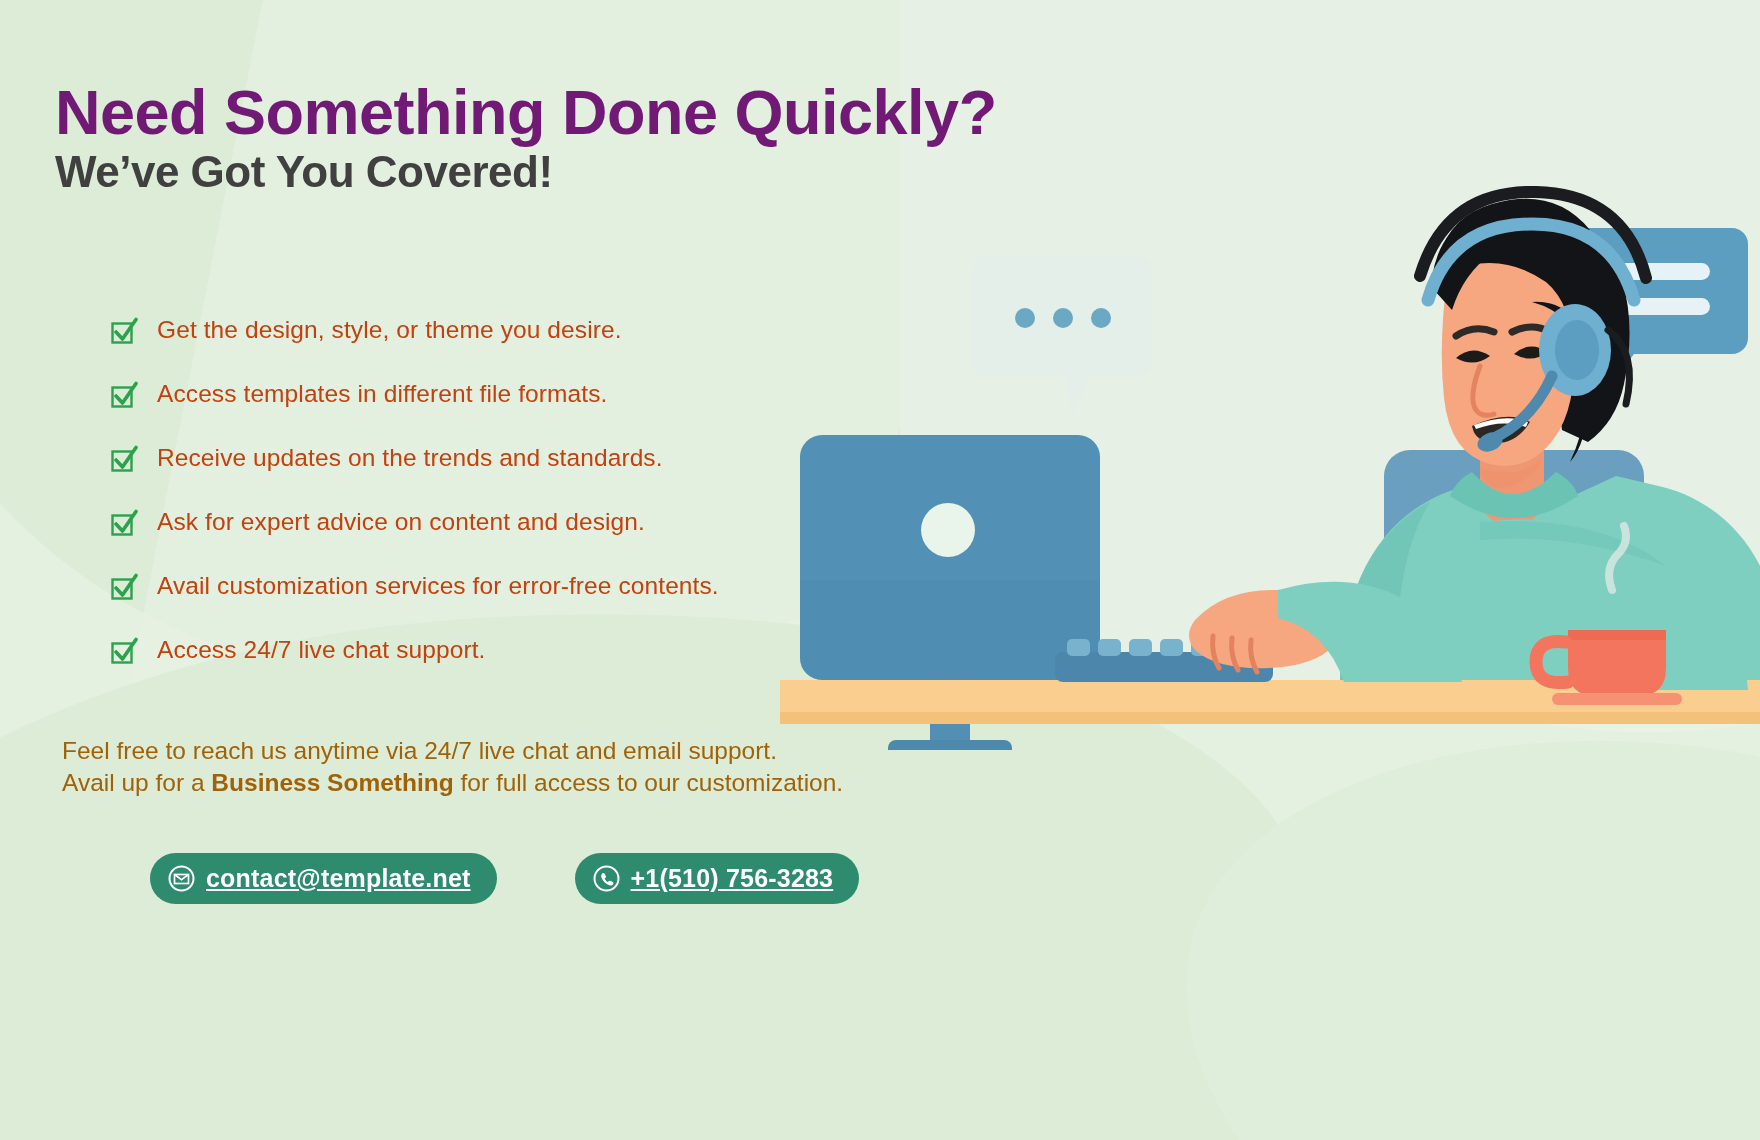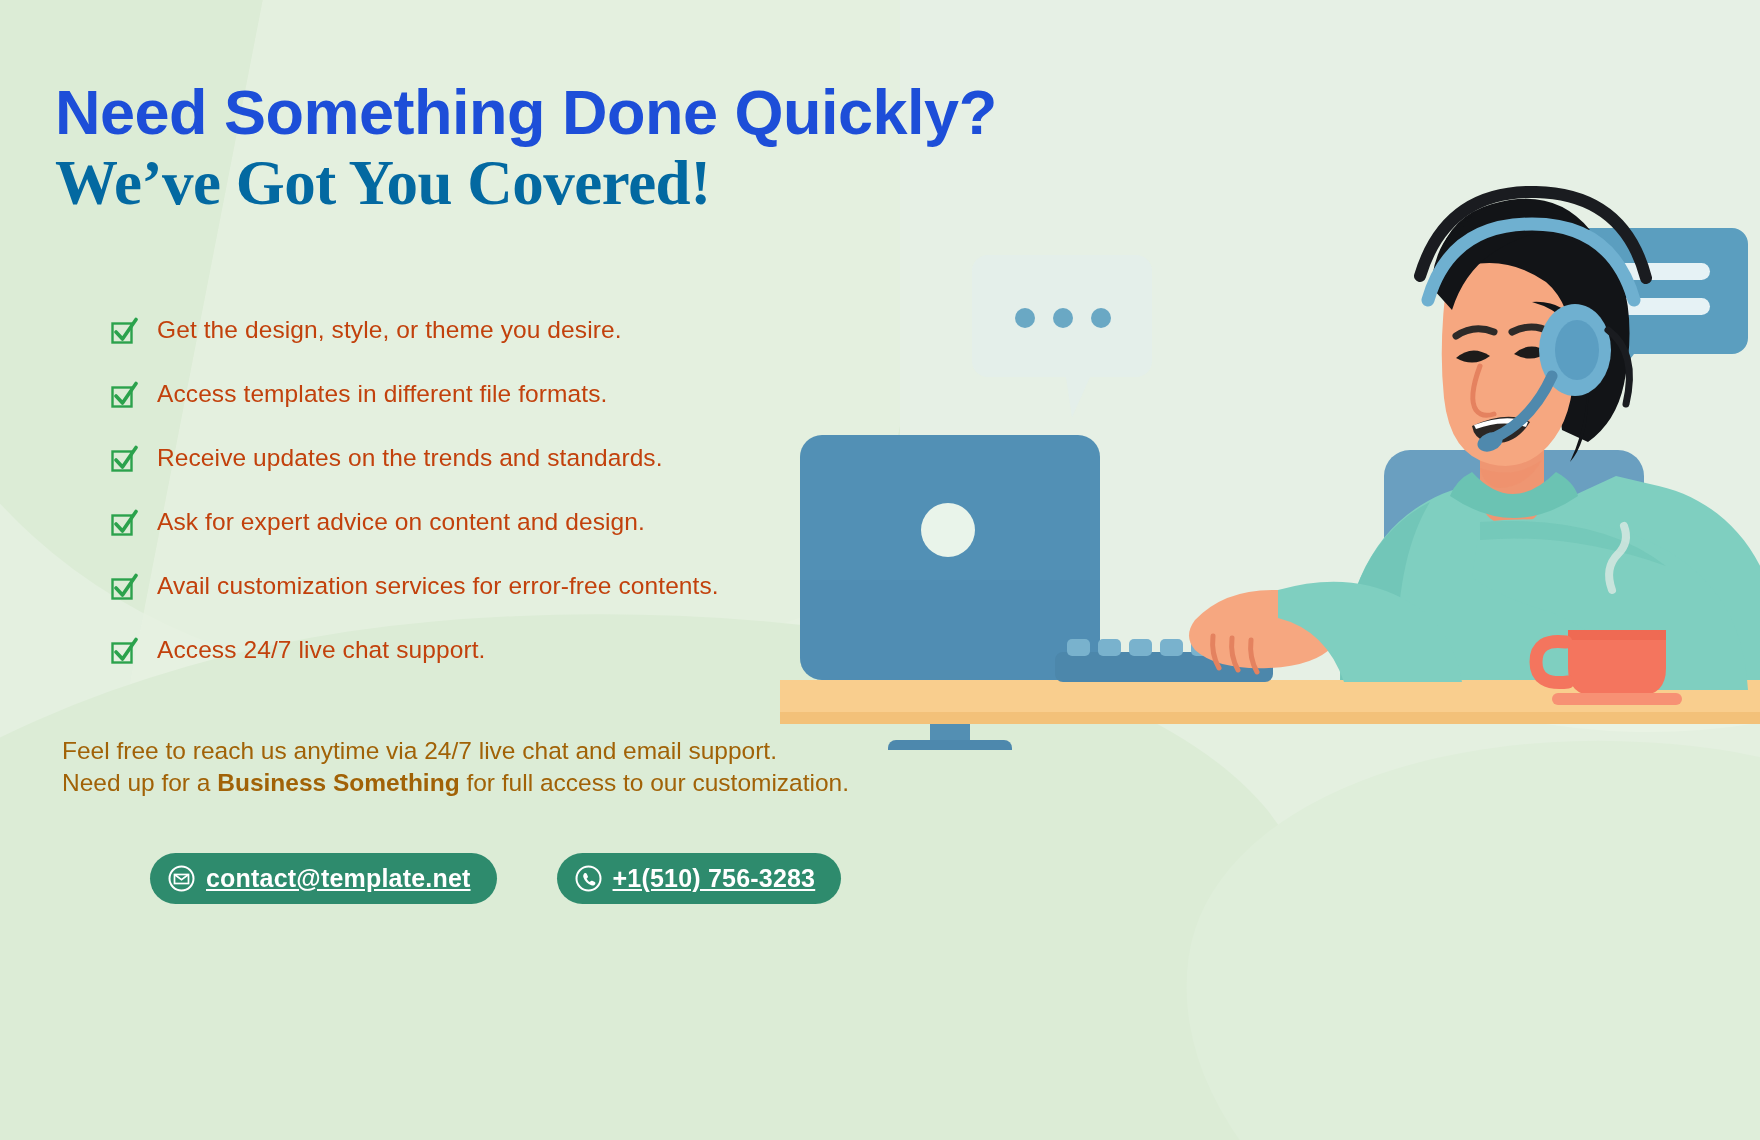--- a/index.html
+++ b/index.html
@@ -53,29 +53,28 @@
   }
   .bg-illus-panel {
     position: absolute; left: 900px; top: 0;
     width: 860px; height: 720px;
     background: #e6f0e5;
   }
 
   
   .heading-block { position: absolute; left: 55px; top: 78px; }
   .headline-1 {
-    font-size: 63px; font-weight: 700; color: #1d4ed8;
+    font-size: 63px; font-weight: 700; color: #701a75;
     letter-spacing: -0.5px; line-height: 1.08;
     white-space: nowrap;
   }
   .headline-2 {
-    font-size: 63px; font-weight: 700; color: #0369a1;
+    font-size: 44px; font-weight: 700; color: #404040;
     letter-spacing: -0.5px; line-height: 1.2;
     white-space: nowrap;
-    font-family: Liberation Serif, serif;
   }
 
   
   .feature-list { position: absolute; left: 110px; top: 298px; width: 730px; }
   .feature-row {
     display: flex; align-items: center;
     height: 64px;
   }
   .check-icon {
     width: 28px; height: 28px;
@@ -91,21 +90,21 @@
 
   
   .blurb {
     position: absolute; left: 62px; top: 735px;
     font-size: 24.5px; color: #a16207; line-height: 1.32;
     white-space: nowrap;
   }
   .blurb b { font-weight: 700; }
 
   
-  .contact-row { position: absolute; left: 150px; top: 853px; display: flex; gap: 60px; }
+  .contact-row { position: absolute; left: 150px; top: 853px; display: flex; gap: 78px; }
   .pill {
     display: inline-flex; align-items: center;
     background: #2e8b6d; color: #ffffff;
     border-radius: 30px;
     padding: 11px 26px 11px 18px;
     font-size: 25px; font-weight: 700;
     letter-spacing: 0.2px;
     white-space: nowrap;
   }
   .pill-icon { width: 27px; height: 27px; margin-right: 11px; flex: 0 0 27px; }
@@ -283,21 +282,21 @@
           <rect x="2.5" y="6.5" width="19" height="19" fill="none" stroke="#2ba24c" stroke-width="2.4"></rect>
           <path d="M6 15 l6.5 7 L26 2.5" fill="none" stroke="#2ba24c" stroke-width="3.6" stroke-linecap="round" stroke-linejoin="round"></path>
         </svg>
       </span>
       <span class="feature-text">Access 24/7 live chat support.</span>
     </div>
   </div>
 
   <div class="blurb">
     <div>Feel free to reach us anytime via 24/7 live chat and email support.</div>
-    <div><span>Need up for a </span><b>Business Something</b><span> for full access to our customization.</span></div>
+    <div><span>Avail up for a </span><b>Business Something</b><span> for full access to our customization.</span></div>
   </div>
 
   <div class="contact-row">
     <a class="pill" href="#">
       <span class="pill-icon">
         <svg viewBox="0 0 27 27" width="27" height="27" xmlns="http://www.w3.org/2000/svg">
           <circle cx="13.5" cy="13.5" r="12" fill="none" stroke="#ffffff" stroke-width="2"></circle>
           <rect x="6.5" y="9.5" width="14" height="9" fill="none" stroke="#ffffff" stroke-width="1.7"></rect>
           <path d="M6.5 9.5 L13.5 14.8 L20.5 9.5" fill="none" stroke="#ffffff" stroke-width="1.7"></path>
         </svg>

